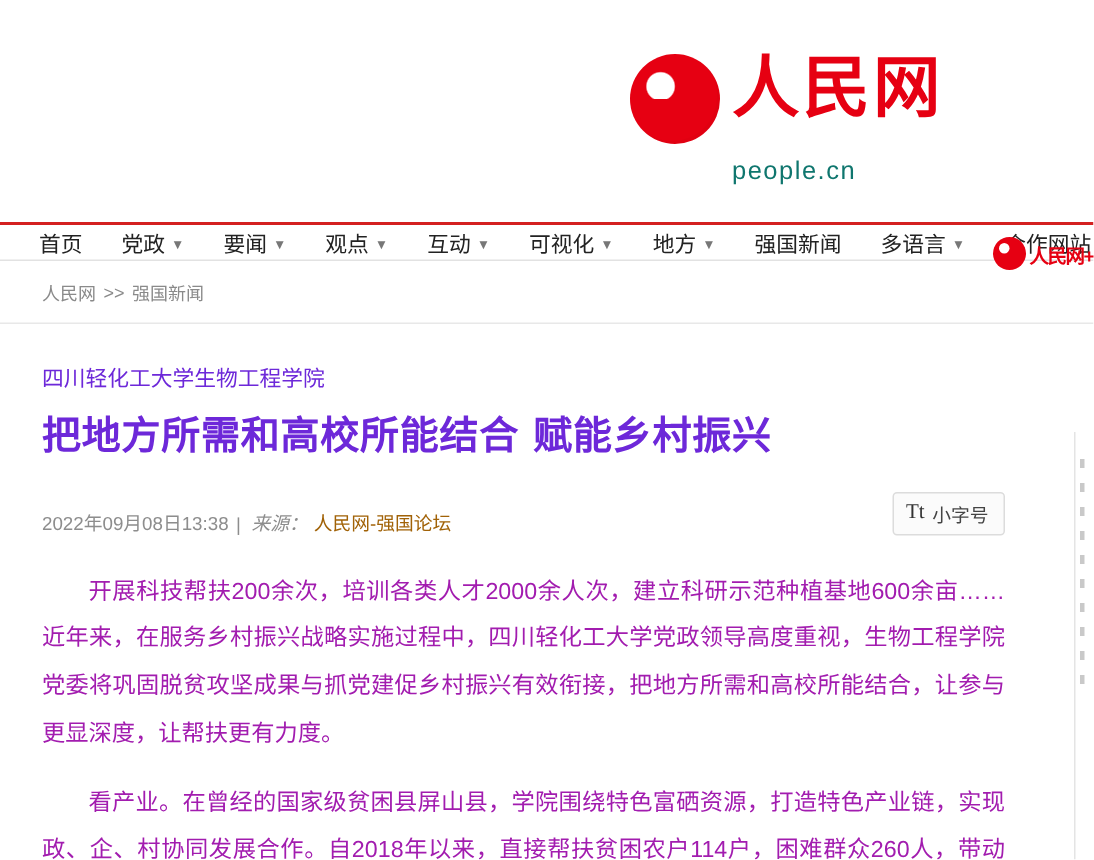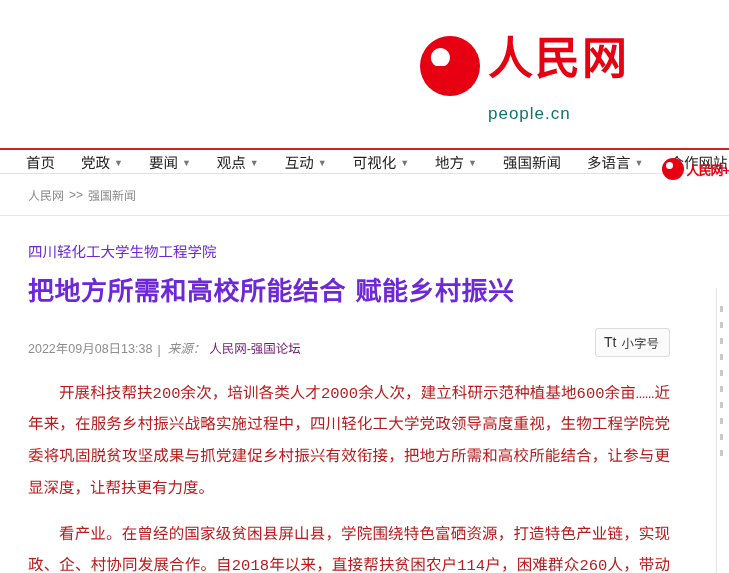--- a/index.html
+++ b/index.html
@@ -171,47 +171,47 @@
     font-family: "DejaVu Sans", "Liberation Sans", sans-serif;
   }
   .meta-row {
     display: flex;
     align-items: flex-end;
     font-size: 12.5px;
     color: #8d8d8d;
     margin-bottom: 22px;
   }
   .meta-source-label { margin-left: 2px; font-style: italic; }
-  .meta-source { color: #701a75; margin-left: 4px; cursor: pointer; }
+  .meta-source { color: #a16207; margin-left: 4px; cursor: pointer; }
   .fontsize-btn {
     margin-left: auto;
     border: 1px solid #dcdcdc;
     border-radius: 3px;
     background: #fbfbfb;
     padding: 4px 10px 4px 8px;
     font-size: 12.5px;
     color: #444;
     display: flex;
     align-items: center;
     cursor: pointer;
   }
   .fontsize-btn .tt {
-    font-family: Liberation Sans, sans-serif;
+    font-family: Liberation Serif, serif;
     font-size: 14px;
     margin-right: 5px;
     color: #333;
   }
   .para {
     font-size: 15.5px;
     line-height: 2.05;
-    color: #b91c1c;
+    color: #a21caf;
     text-indent: 2em;
     margin: 0 0 14px 0;
     text-align: justify;
-    font-family: Liberation Mono, monospace;
+    font-family: Liberation Sans, sans-serif;
   }
 
   
   .right-rail {
     position: absolute;
     right: 0;
     top: 288px;
     width: 12px;
     bottom: 0;
     border-left: 1px solid #e4e4e4;

